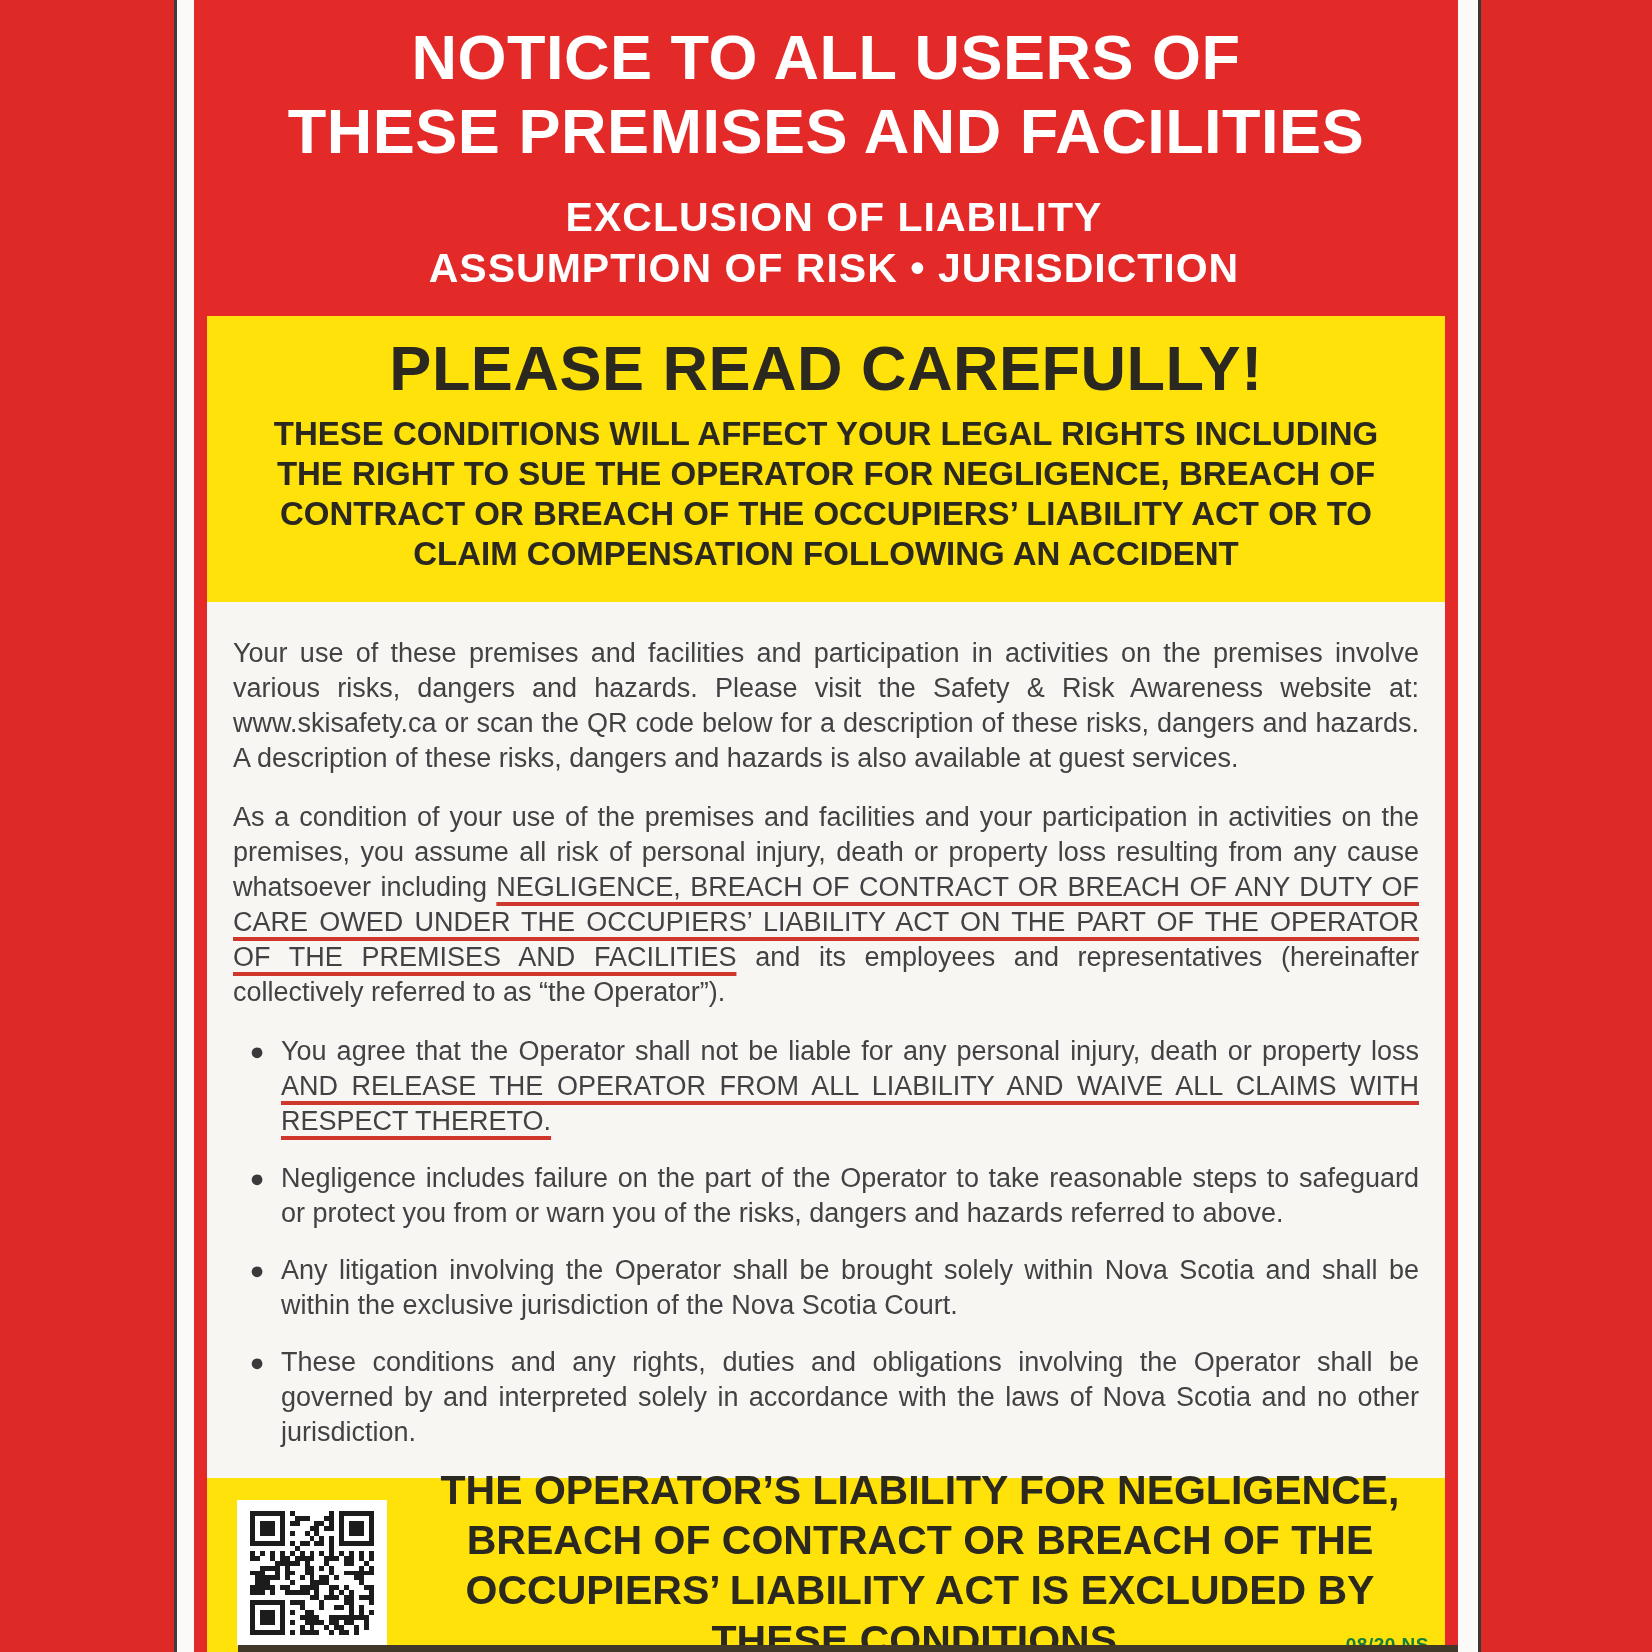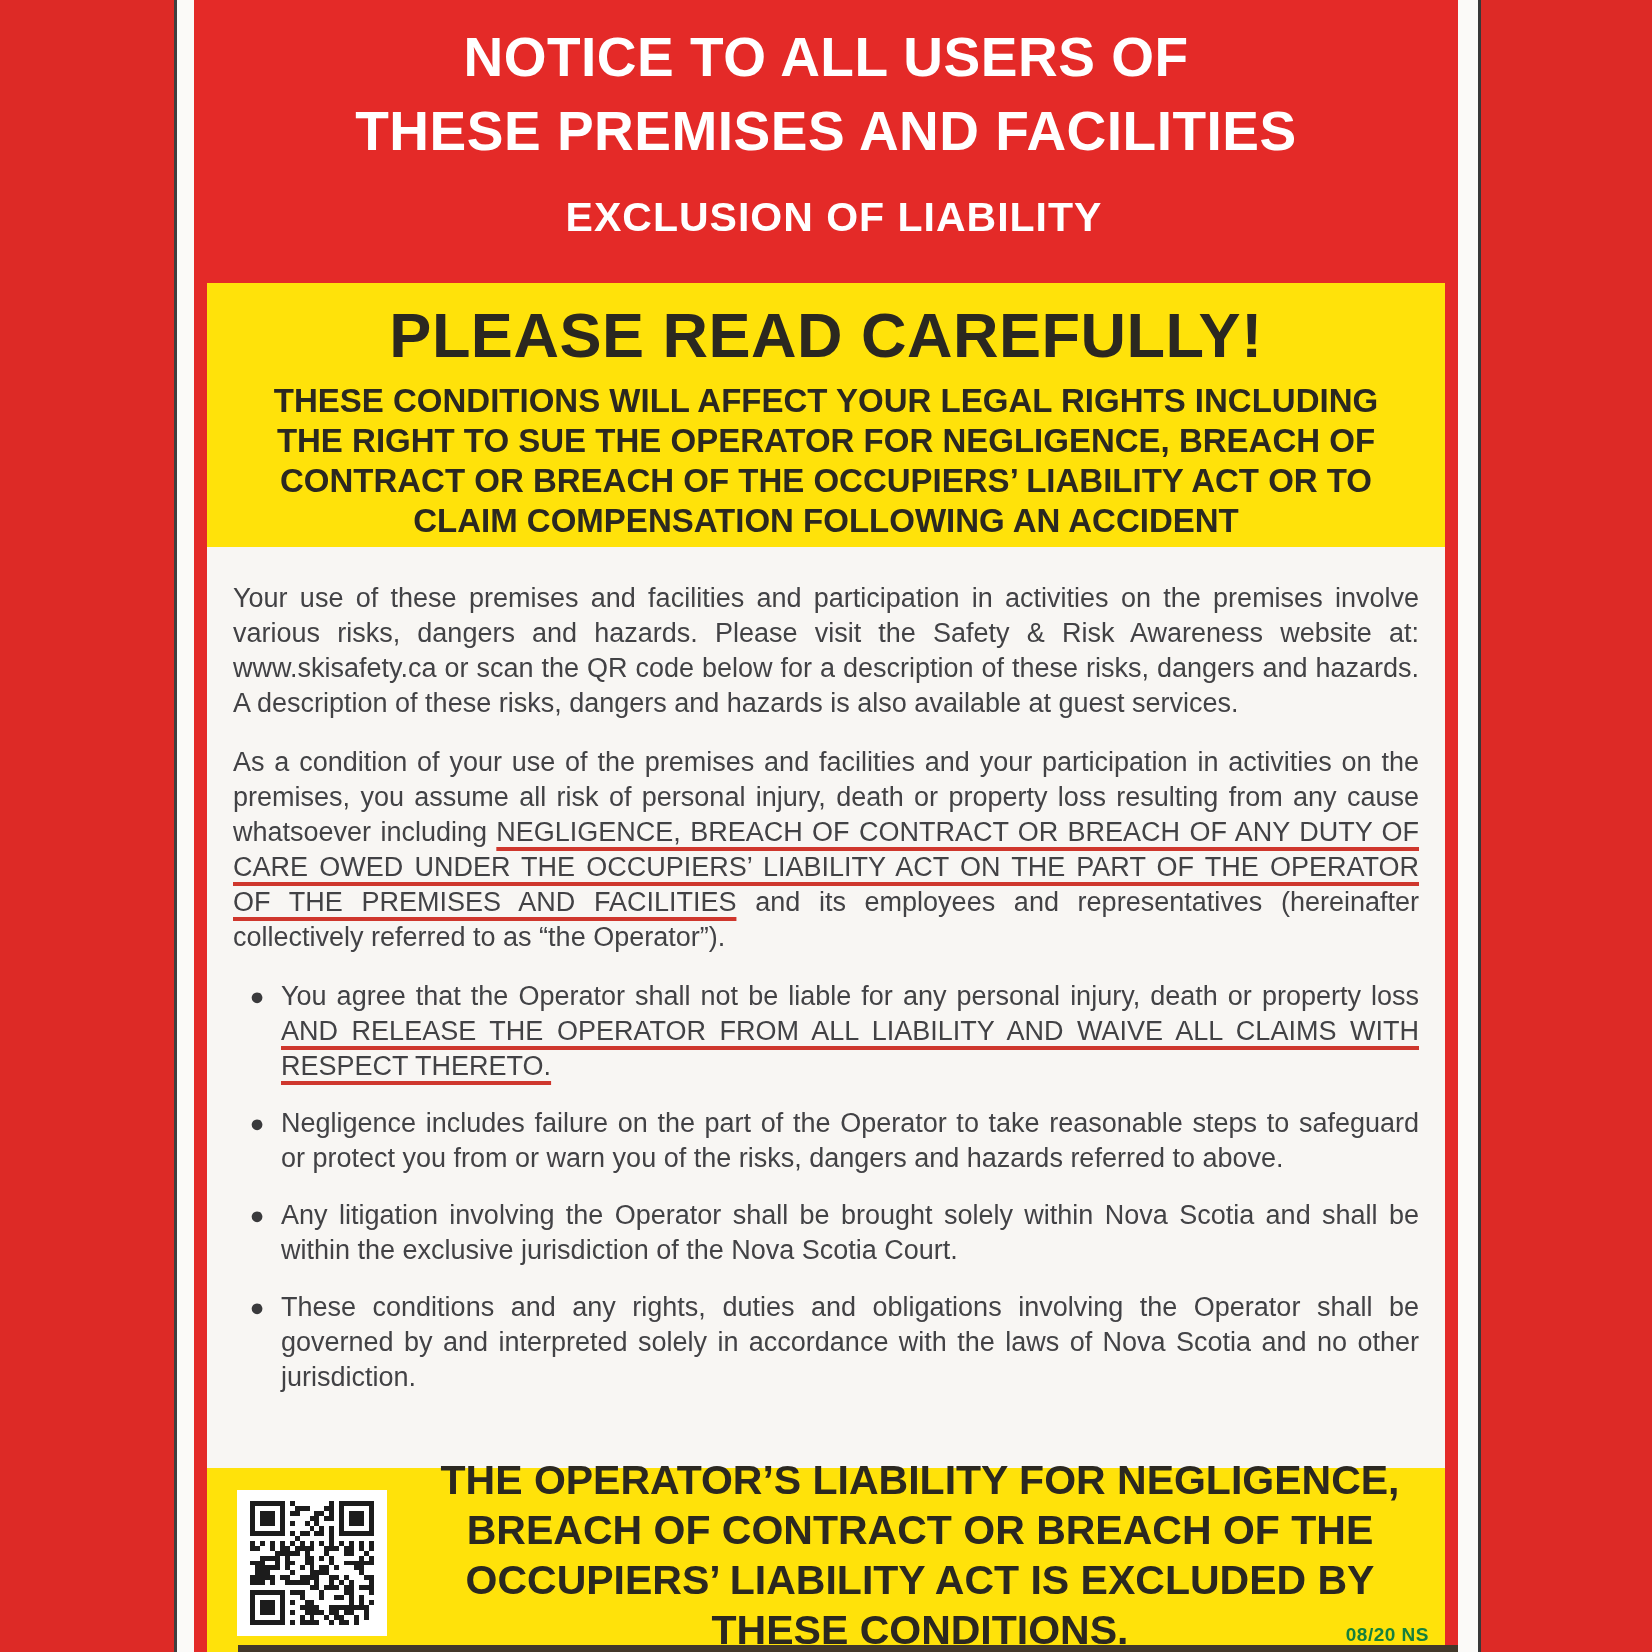--- a/index.html
+++ b/index.html
@@ -15,26 +15,26 @@
   .edge-strip.left  { left:174px; border-left:3px solid #3f3f3f; }
   .edge-strip.right { left:1458px; border-right:3px solid #383838; }
 
   
   .sign {
     position:absolute; left:194px; top:0; width:1264px; height:1652px;
     background:#e42a28; display:flex; flex-direction:column;
   }
 
   .sign-header { text-align:center; padding-top:20px; color:#ffffff; }
-  .title div { font-size:55px; font-weight:700; line-height:74px; letter-spacing:0.5px; }
+  .title div { font-size:63px; font-weight:700; line-height:74px; letter-spacing:0.5px; }
   .subtitle { margin-top:24px;margin-left:16px; }
   .subtitle div { font-size:41px; font-weight:700; line-height:51px; letter-spacing:1px; }
 
   .warning-box {
-    background:#ffe20a; margin:40px 13px 0; padding:16px 34px 6px;
+    background:#ffe20a; margin:22px 13px 0; padding:16px 34px 28px;
     text-align:center; color:#2b2820;
   }
   .warning-title { font-size:63px; font-weight:700; letter-spacing:0.5px; margin-bottom:10px; }
   .warning-body { font-size:33px; font-weight:700; line-height:40px; }
 
   .terms {
     background:#f8f6f3; margin:0 13px; padding:26px 26px 6px;
     color:#424245; font-size:27px; line-height:35px; text-align:justify; flex:1;
   }
   .terms p { margin:8px 0 24px; }
@@ -76,20 +76,21 @@
 
   <div class="sign">
 
     <header class="sign-header">
       <div class="title">
         <div>NOTICE TO ALL USERS OF</div>
         <div>THESE PREMISES AND FACILITIES</div>
       </div>
       <div class="subtitle">
         <div>EXCLUSION OF LIABILITY</div>
+        <div>ASSUMPTION OF RISK • JURISDICTION</div>
       </div>
     </header>
 
     <section class="warning-box">
       <div class="warning-title">PLEASE READ CAREFULLY!</div>
       <div class="warning-body">THESE CONDITIONS WILL AFFECT YOUR LEGAL RIGHTS INCLUDING THE RIGHT TO SUE THE OPERATOR FOR NEGLIGENCE, BREACH OF CONTRACT OR BREACH OF THE OCCUPIERS’ LIABILITY ACT OR TO CLAIM COMPENSATION FOLLOWING AN ACCIDENT</div>
     </section>
 
     <section class="terms">
       <p>Your use of these premises and facilities and participation in activities on the premises involve various risks, dangers and hazards. Please visit the Safety &amp; Risk Awareness website at: www.skisafety.ca or scan the QR code below for a description of these risks, dangers and hazards. A description of these risks, dangers and hazards is also available at guest services.</p>

